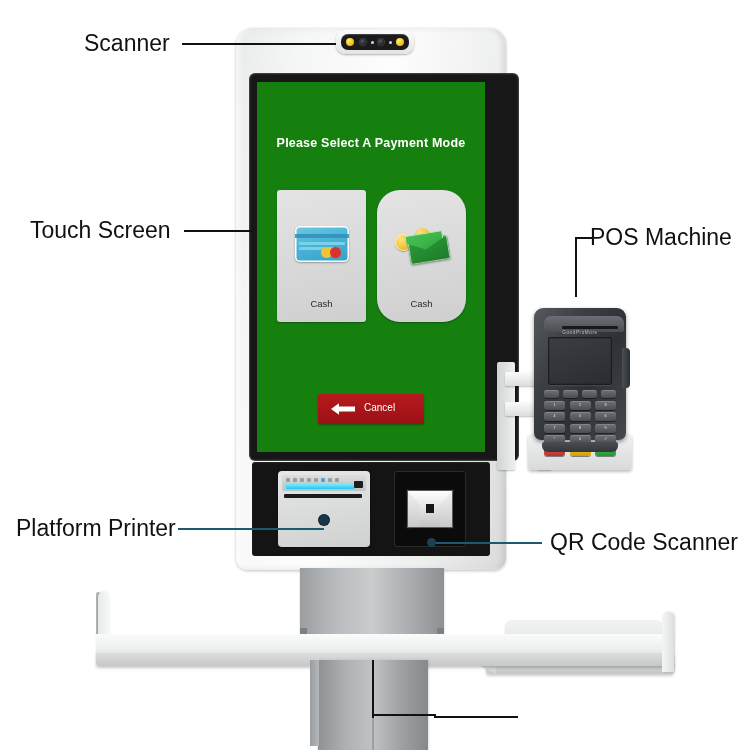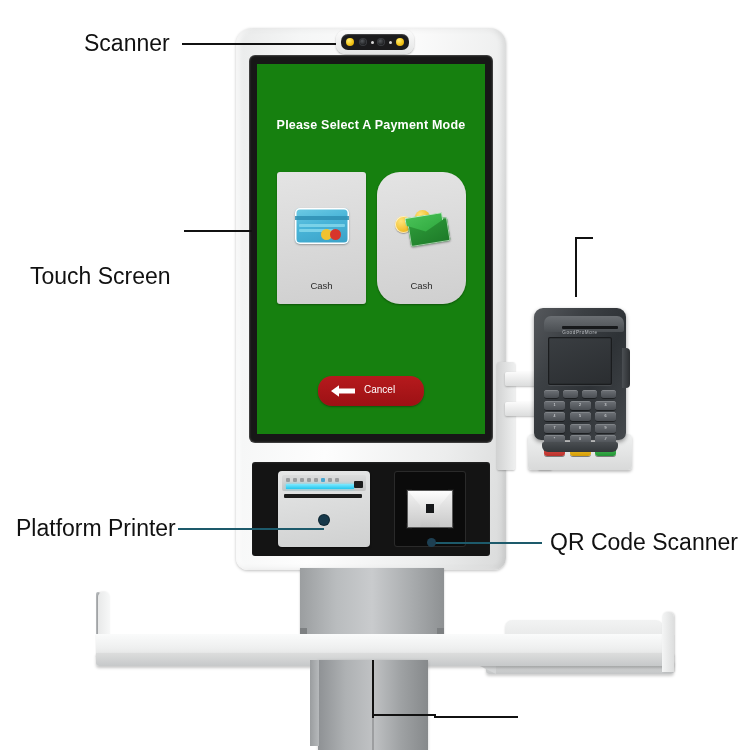--- a/index.html
+++ b/index.html
@@ -51,21 +51,21 @@
   }
   .cam-led{position:absolute;top:4px;width:8px;height:8px;border-radius:50%;
     background:radial-gradient(circle at 35% 32%, #fff07a 0%, #f5c518 55%, #c99a06 100%);}
   .cam-lens{position:absolute;top:5px;width:6px;height:6px;border-radius:50%;
     background:radial-gradient(circle at 35% 32%, #55585c 0%, #2a2c2f 60%, #101113 100%);
     box-shadow:0 0 0 1px #3a3c40;}
   .cam-mini{position:absolute;top:6.5px;width:3px;height:3px;border-radius:50%;background:#d8d8d8;}
 
   
   #screen-bezel{
-    position:absolute;left:250px;top:56px;width:242px;height:386px;
+    position:absolute;left:250px;top:74px;width:268px;height:386px;
     background:#171717;border-radius:5px;
     box-shadow:0 0 0 1px #3d3d3d, inset 0 0 2px rgba(255,255,255,.15);
   }
   #screen{
     position:absolute;left:7px;top:8px;width:228px;height:370px;
     background:#16800f;
     overflow:hidden;
   }
   #screen-title{
     position:absolute;left:0;right:0;top:54px;text-align:center;
@@ -113,21 +113,21 @@
   #bill-front{position:absolute;left:13px;top:9px;width:38px;height:23px;
     transform:rotate(-9deg);
     background:linear-gradient(160deg,#49c157,#2aa43a);
     clip-path:polygon(0 0,100% 0,100% 32%,50% 72%,0 32%);
     box-shadow:inset 0 0 0 1px #ffffffb0;}
 
   
   #cancel-btn{
     position:absolute;left:61px;top:312px;width:106px;height:30px;
     background:linear-gradient(180deg,#b61a1d,#9c1114);
-    border-radius:14px;
+    border-radius:2px;
     box-shadow:0 1px 2px rgba(0,0,0,.35);
     text-decoration:underline;
   }
   #cancel-arrow{position:absolute;left:12px;top:8px;width:26px;height:14px;}
   #cancel-label{
     position:absolute;left:46px;top:8px;
     color:#ffffff;font-size:10px;font-family:"Liberation Sans", sans-serif;
   }
 
   
@@ -489,26 +489,27 @@
   <div id="shelf-right-wall"></div>
 
   <div id="column"></div>
   <div id="column-l"></div>
   <div id="column-r"></div>
   <div id="column-seam"></div>
 
   <div class="label" style="left:84px;top:30px;">Scanner</div>
   <div class="leader" style="left:182px;top:43px;width:154px;height:1.6px;"></div>
 
-  <div class="label" style="left:30px;top:217px;margin-top:46px;">Touch Screen</div>
+  <div class="label" style="left:30px;top:217px;">Touch Screen</div>
   <div class="leader" style="left:184px;top:230px;width:68px;height:1.6px;"></div>
 
   <div class="label" style="left:16px;top:515px;">Platform Printer</div>
   <div class="leader teal" style="left:178px;top:528px;width:146px;height:1.6px;"></div>
 
+  <div class="label" style="left:590px;top:224px;">POS Machine</div>
   <div class="leader" style="left:575px;top:237px;width:18px;height:1.6px;"></div>
   <div class="leader" style="left:575px;top:237px;width:1.6px;height:60px;"></div>
 
   <div class="label" style="left:550px;top:529px;">QR Code Scanner</div>
   <div class="leader teal" style="left:430px;top:542px;width:112px;height:1.6px;"></div>
   <div class="dot" style="left:427px;top:538px;width:9px;height:9px;"></div>
 
   <div class="leader" style="left:434px;top:716px;width:84px;height:1.6px;"></div>
   <div class="leader" style="left:372px;top:716px;width:1.6px;height:1.6px;"></div>
   <div class="leader" style="left:372px;top:714px;width:64px;height:1.6px;"></div>

